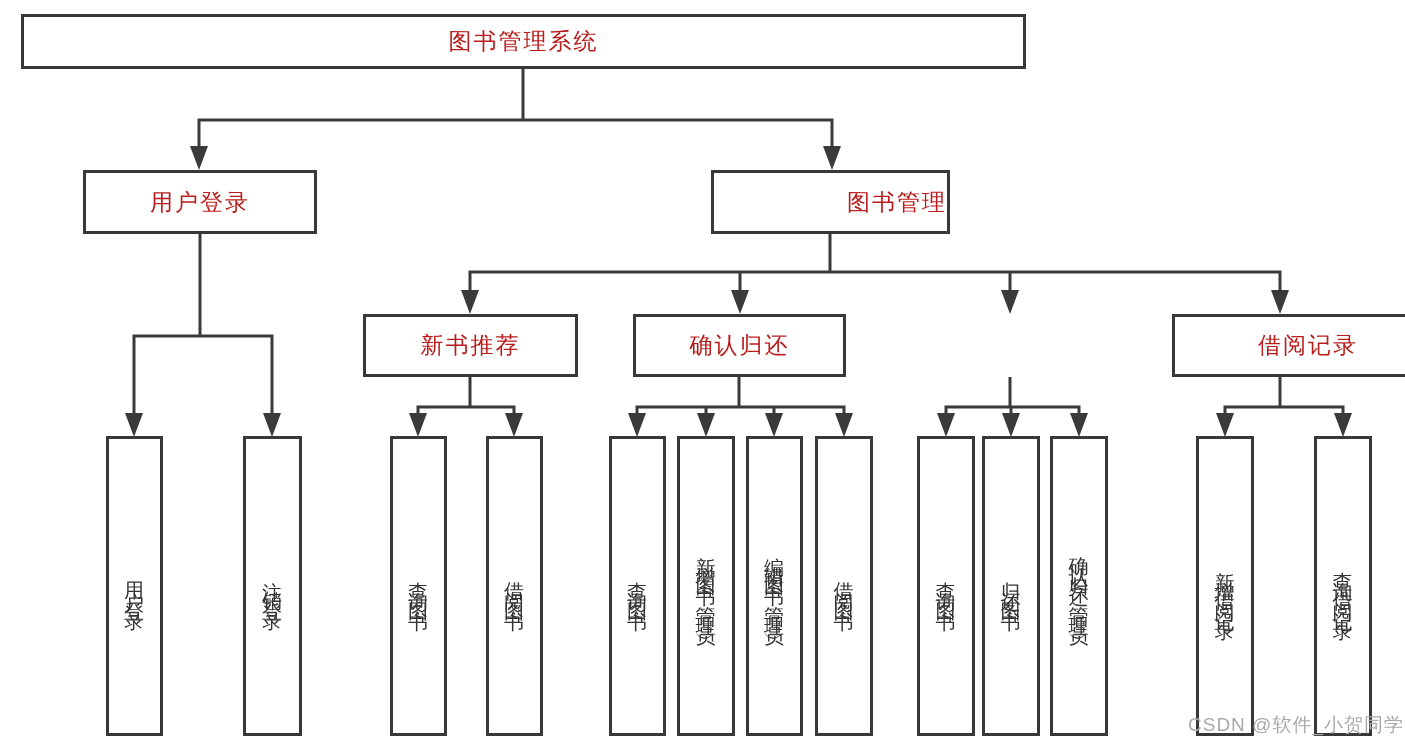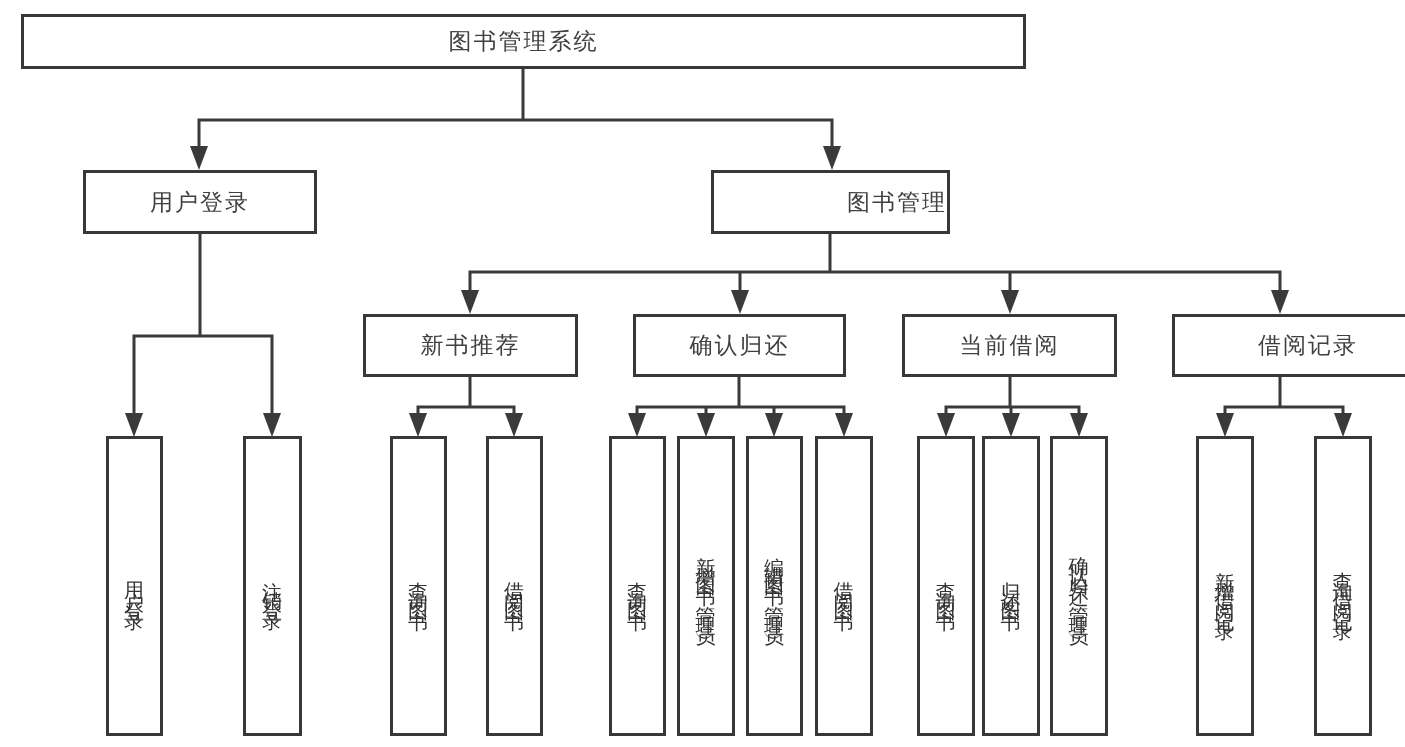--- a/index.html
+++ b/index.html
@@ -23,21 +23,21 @@
   }
   .arrow { fill: #3a3a3a; stroke: none; }
   .box {
     position: absolute;
     box-sizing: border-box;
     border: 3px solid #383838;
     background: #ffffff;
     display: flex;
     align-items: center;
     justify-content: center;
-    color: #404040;
+    color: #b91c1c;
     font-size: 23px;
     letter-spacing: 2px;
     white-space: nowrap;
   }
   .col {
     position: absolute;
     box-sizing: border-box;
     border: 3px solid #383838;
     background: #ffffff;
     top: 436px;
@@ -117,23 +117,20 @@
   <div class="box" style="left:711px; top:170px; width:239px; height:64px;justify-content:flex-end;">
     <span>图书管理</span>
   </div>
 
   <div class="box" style="left:363px; top:314px; width:215px; height:63px;">
     <span>新书推荐</span>
   </div>
   <div class="box" style="left:633px; top:314px; width:213px; height:63px;">
     <span>确认归还</span>
   </div>
-  <div class="box" style="left:902px; top:314px; width:215px; height:63px;">
-    <span>当前借阅</span>
-  </div>
   <div class="box" style="left:1172px; top:314px; width:252px; height:63px;padding-left:20px;">
     <span>借阅记录</span>
   </div>
 
   <div class="col" style="left:106px; width:57px;">
     <span class="vlabel">用户登录</span>
   </div>
   <div class="col" style="left:243px; width:59px;">
     <span class="vlabel">注销登录</span>
   </div>
@@ -168,14 +165,15 @@
     <span class="vlabel">确认归还（管理员）</span>
   </div>
 
   <div class="col" style="left:1196px; width:58px;">
     <span class="vlabel">新增借阅记录</span>
   </div>
   <div class="col" style="left:1314px; width:58px;">
     <span class="vlabel">查询借阅记录</span>
   </div>
 
+  <div class="watermark">CSDN @软件_小贺同学</div>
 
 </div>
 
 </body></html>

